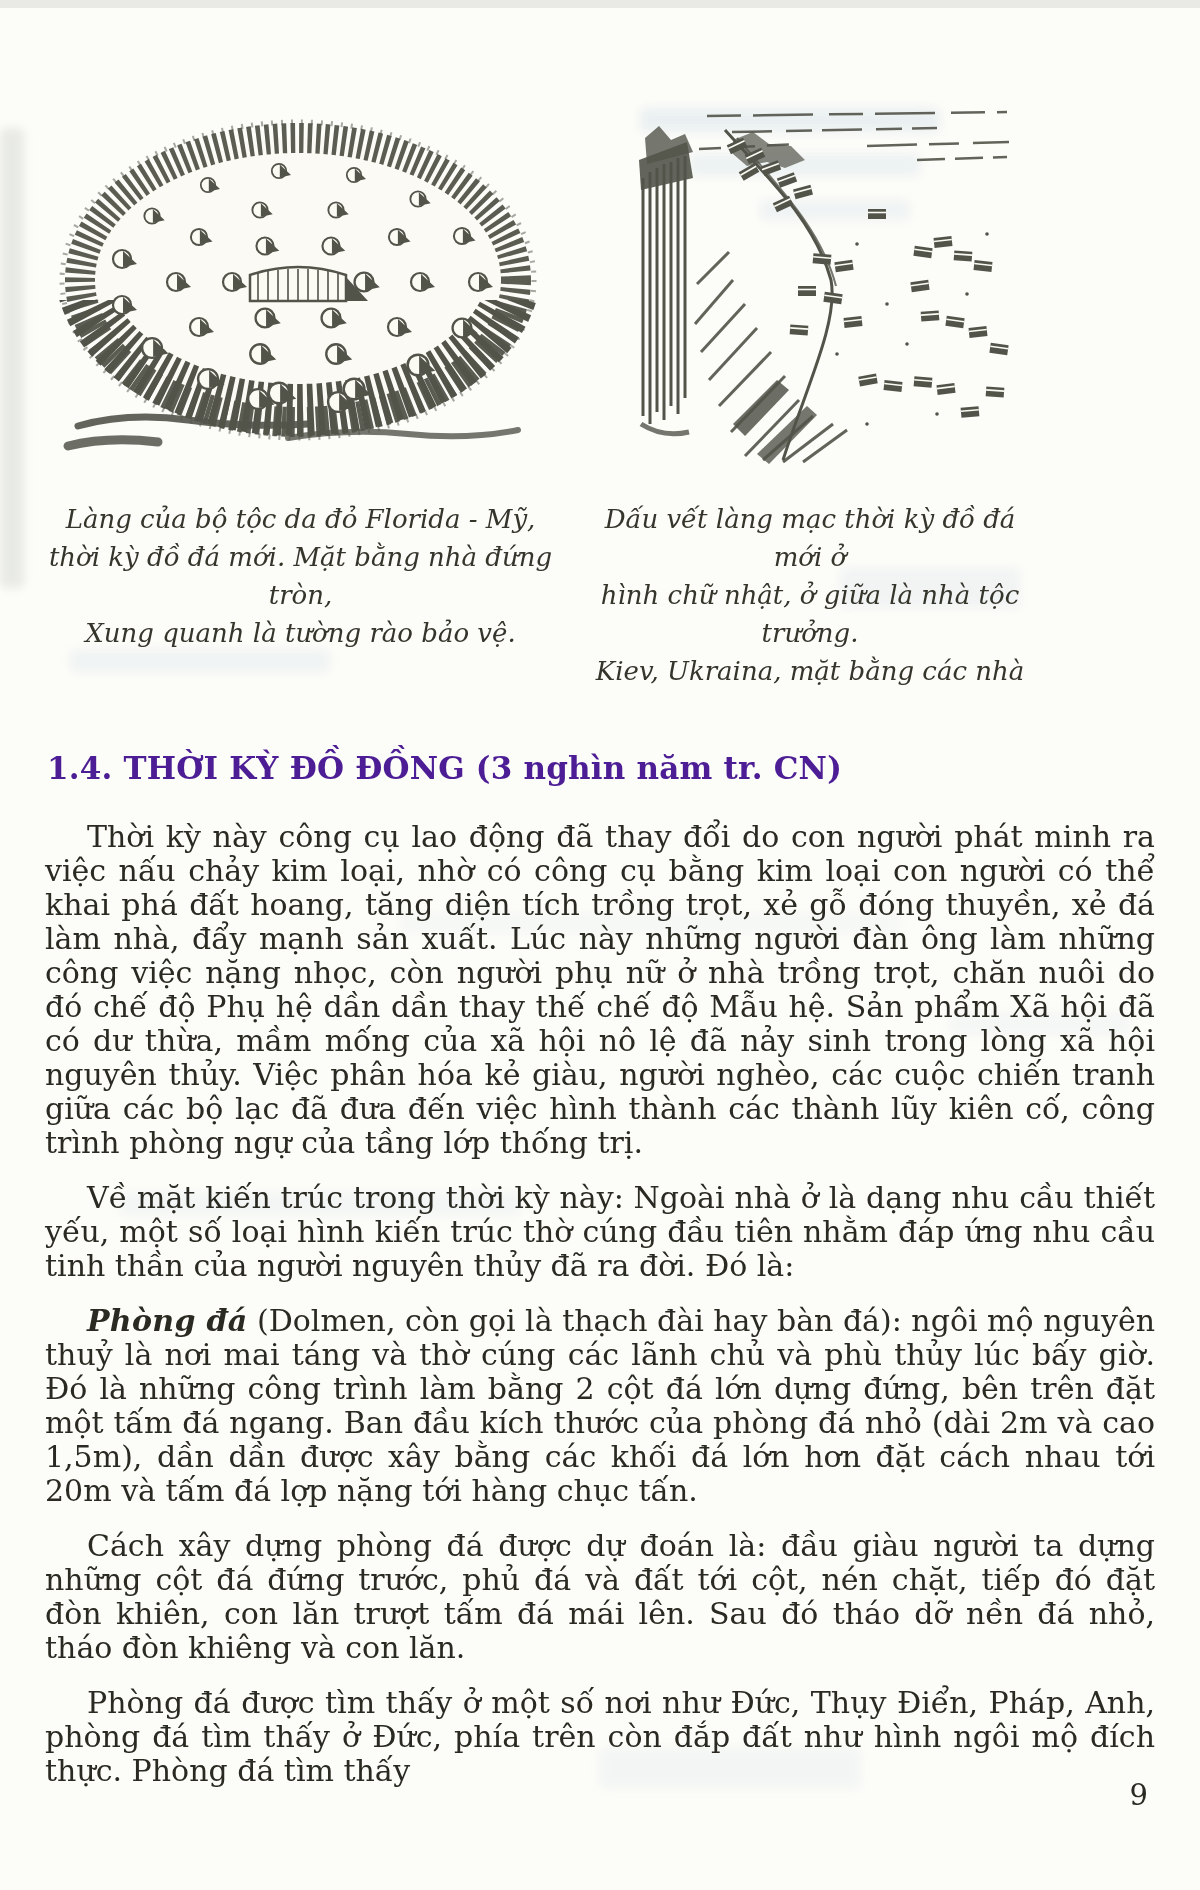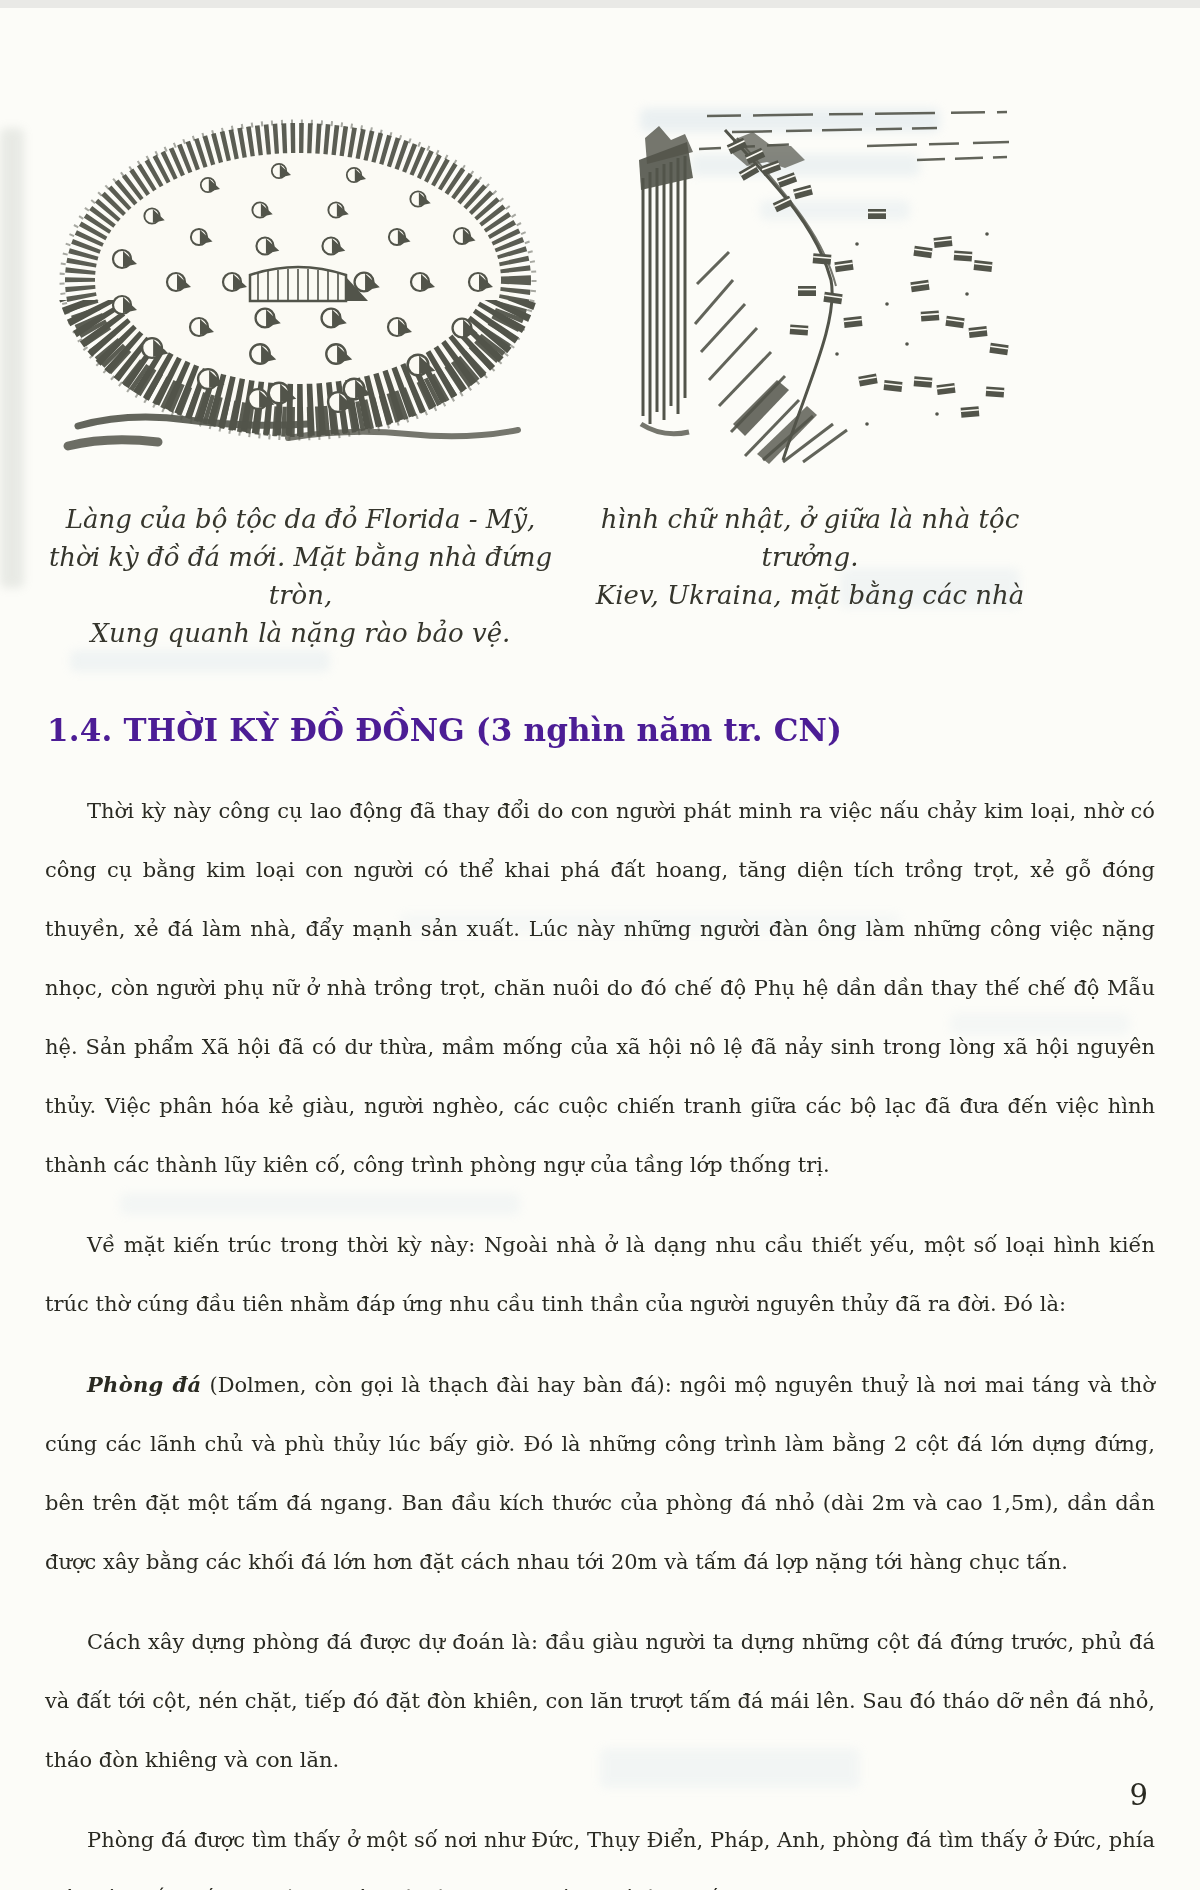--- a/index.html
+++ b/index.html
@@ -26,21 +26,21 @@
   
   .heading{
     margin:60px 0 0 47px;
     font-size:31px;font-weight:bold;color:#4c1d95;
     letter-spacing:.2px;
   }
   
   .body-text{margin:34px 45px 0 45px;}
   .para{
     margin:0 0 21px 0;
-    font-size:21px;line-height:59px;
+    font-size:30px;line-height:34px;
     text-align:justify;text-indent:42px;
   }
   .para b i{letter-spacing:.3px;}
   .pagenum{
     position:absolute;z-index:2;
     right:52px;top:1770px;
     font-size:29px;color:#2a2a22;
   }
   .ink{stroke:#52544a;}
 </style>
@@ -128,21 +128,21 @@
 
           <g transform="translate(200,167)">
             <path d="M2 14 Q50 -2 98 14 L98 40 L2 40 Z" fill="#fbfaf3" stroke="#52544a" stroke-width="2.5"></path>
             <path class="ink" d="M10 12 V40 M20 10 V40 M30 9 V40 M40 8 V40 M50 8 V40 M60 8 V40 M70 9 V40 M80 10 V40 M90 12 V40" stroke-width="1.6" fill="none"></path>
             <path d="M98 16 L120 40 L98 40 Z" fill="#52544a"></path>
           </g>
         </svg>
         <div class="cap">
           <div>Làng của bộ tộc da đỏ Florida - Mỹ,</div>
           <div>thời kỳ đồ đá mới. Mặt bằng nhà đứng tròn,</div>
-          <div>Xung quanh là nặng rào bảo vệ.</div>
+          <div>Xung quanh là tường rào bảo vệ.</div>
         </div>
       </div>
 
       <div class="fig-right">
         <svg viewBox="0 0 375 370">
           <defs>
             <g id="houseR">
               <rect x="-9" y="-5" width="18" height="10" fill="#52544a"></rect>
               <line x1="-9" y1="-1.5" x2="9" y2="-1.5" stroke="#fbfaf3" stroke-width="1.6"></line>
             </g>
@@ -226,20 +226,21 @@
               <circle cx="250" cy="210" r="1.8"></circle>
             <circle cx="200" cy="260" r="1.8"></circle>
               <circle cx="330" cy="200" r="1.8"></circle>
             <circle cx="270" cy="250" r="1.8"></circle>
               <circle cx="300" cy="320" r="1.8"></circle>
             <circle cx="230" cy="330" r="1.8"></circle>
               <circle cx="350" cy="140" r="1.8"></circle>
           </g>
         </svg>
         <div class="cap">
+          <div>Dấu vết làng mạc thời kỳ đồ đá mới ở</div>
           <div>hình chữ nhật, ở giữa là nhà tộc trưởng.</div>
           <div>Kiev, Ukraina, mặt bằng các nhà</div>
         </div>
       </div>
     </div>
 
     <h2 class="heading">1.4. THỜI KỲ ĐỒ ĐỒNG (3 nghìn năm tr. CN)</h2>
 
     <div class="body-text">
       <p class="para">Thời kỳ này công cụ lao động đã thay đổi do con người phát minh ra việc nấu chảy kim loại, nhờ có công cụ bằng kim loại con người có thể khai phá đất hoang, tăng diện tích trồng trọt, xẻ gỗ đóng thuyền, xẻ đá làm nhà, đẩy mạnh sản xuất. Lúc này những người đàn ông làm những công việc nặng nhọc, còn người phụ nữ ở nhà trồng trọt, chăn nuôi do đó chế độ Phụ hệ dần dần thay thế chế độ Mẫu hệ. Sản phẩm Xã hội đã có dư thừa, mầm mống của xã hội nô lệ đã nảy sinh trong lòng xã hội nguyên thủy. Việc phân hóa kẻ giàu, người nghèo, các cuộc chiến tranh giữa các bộ lạc đã đưa đến việc hình thành các thành lũy kiên cố, công trình phòng ngự của tầng lớp thống trị.</p>

